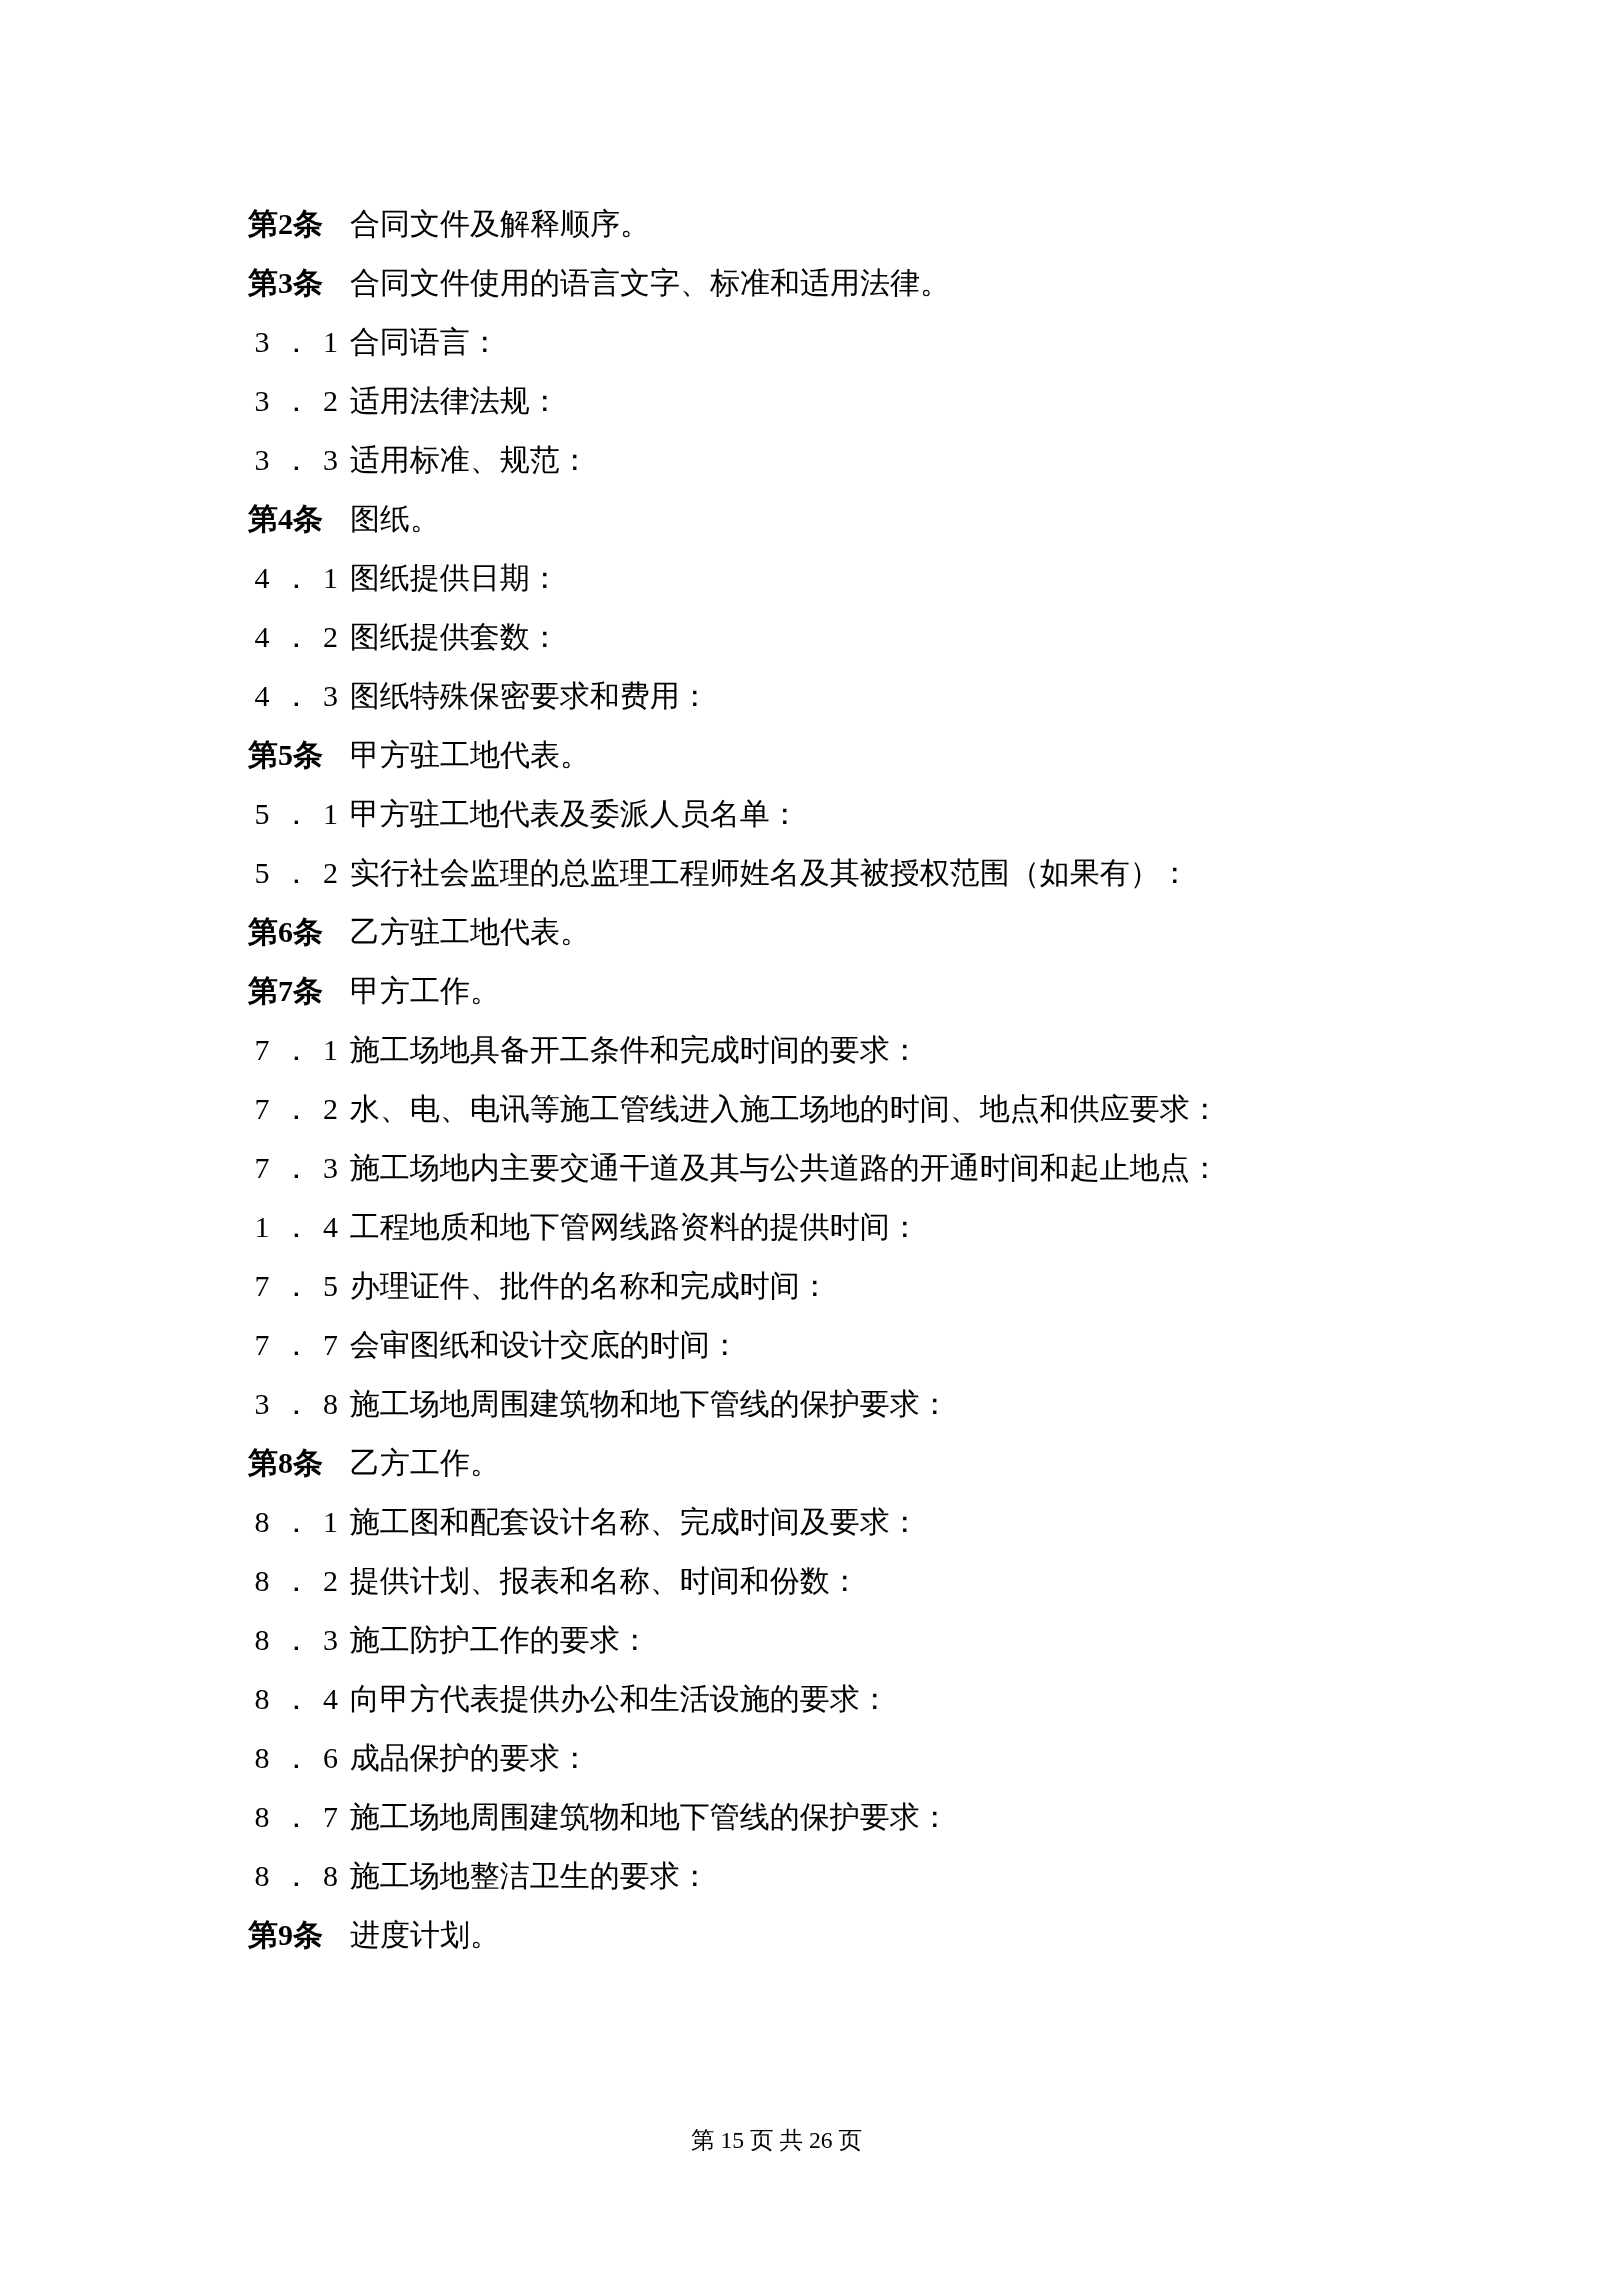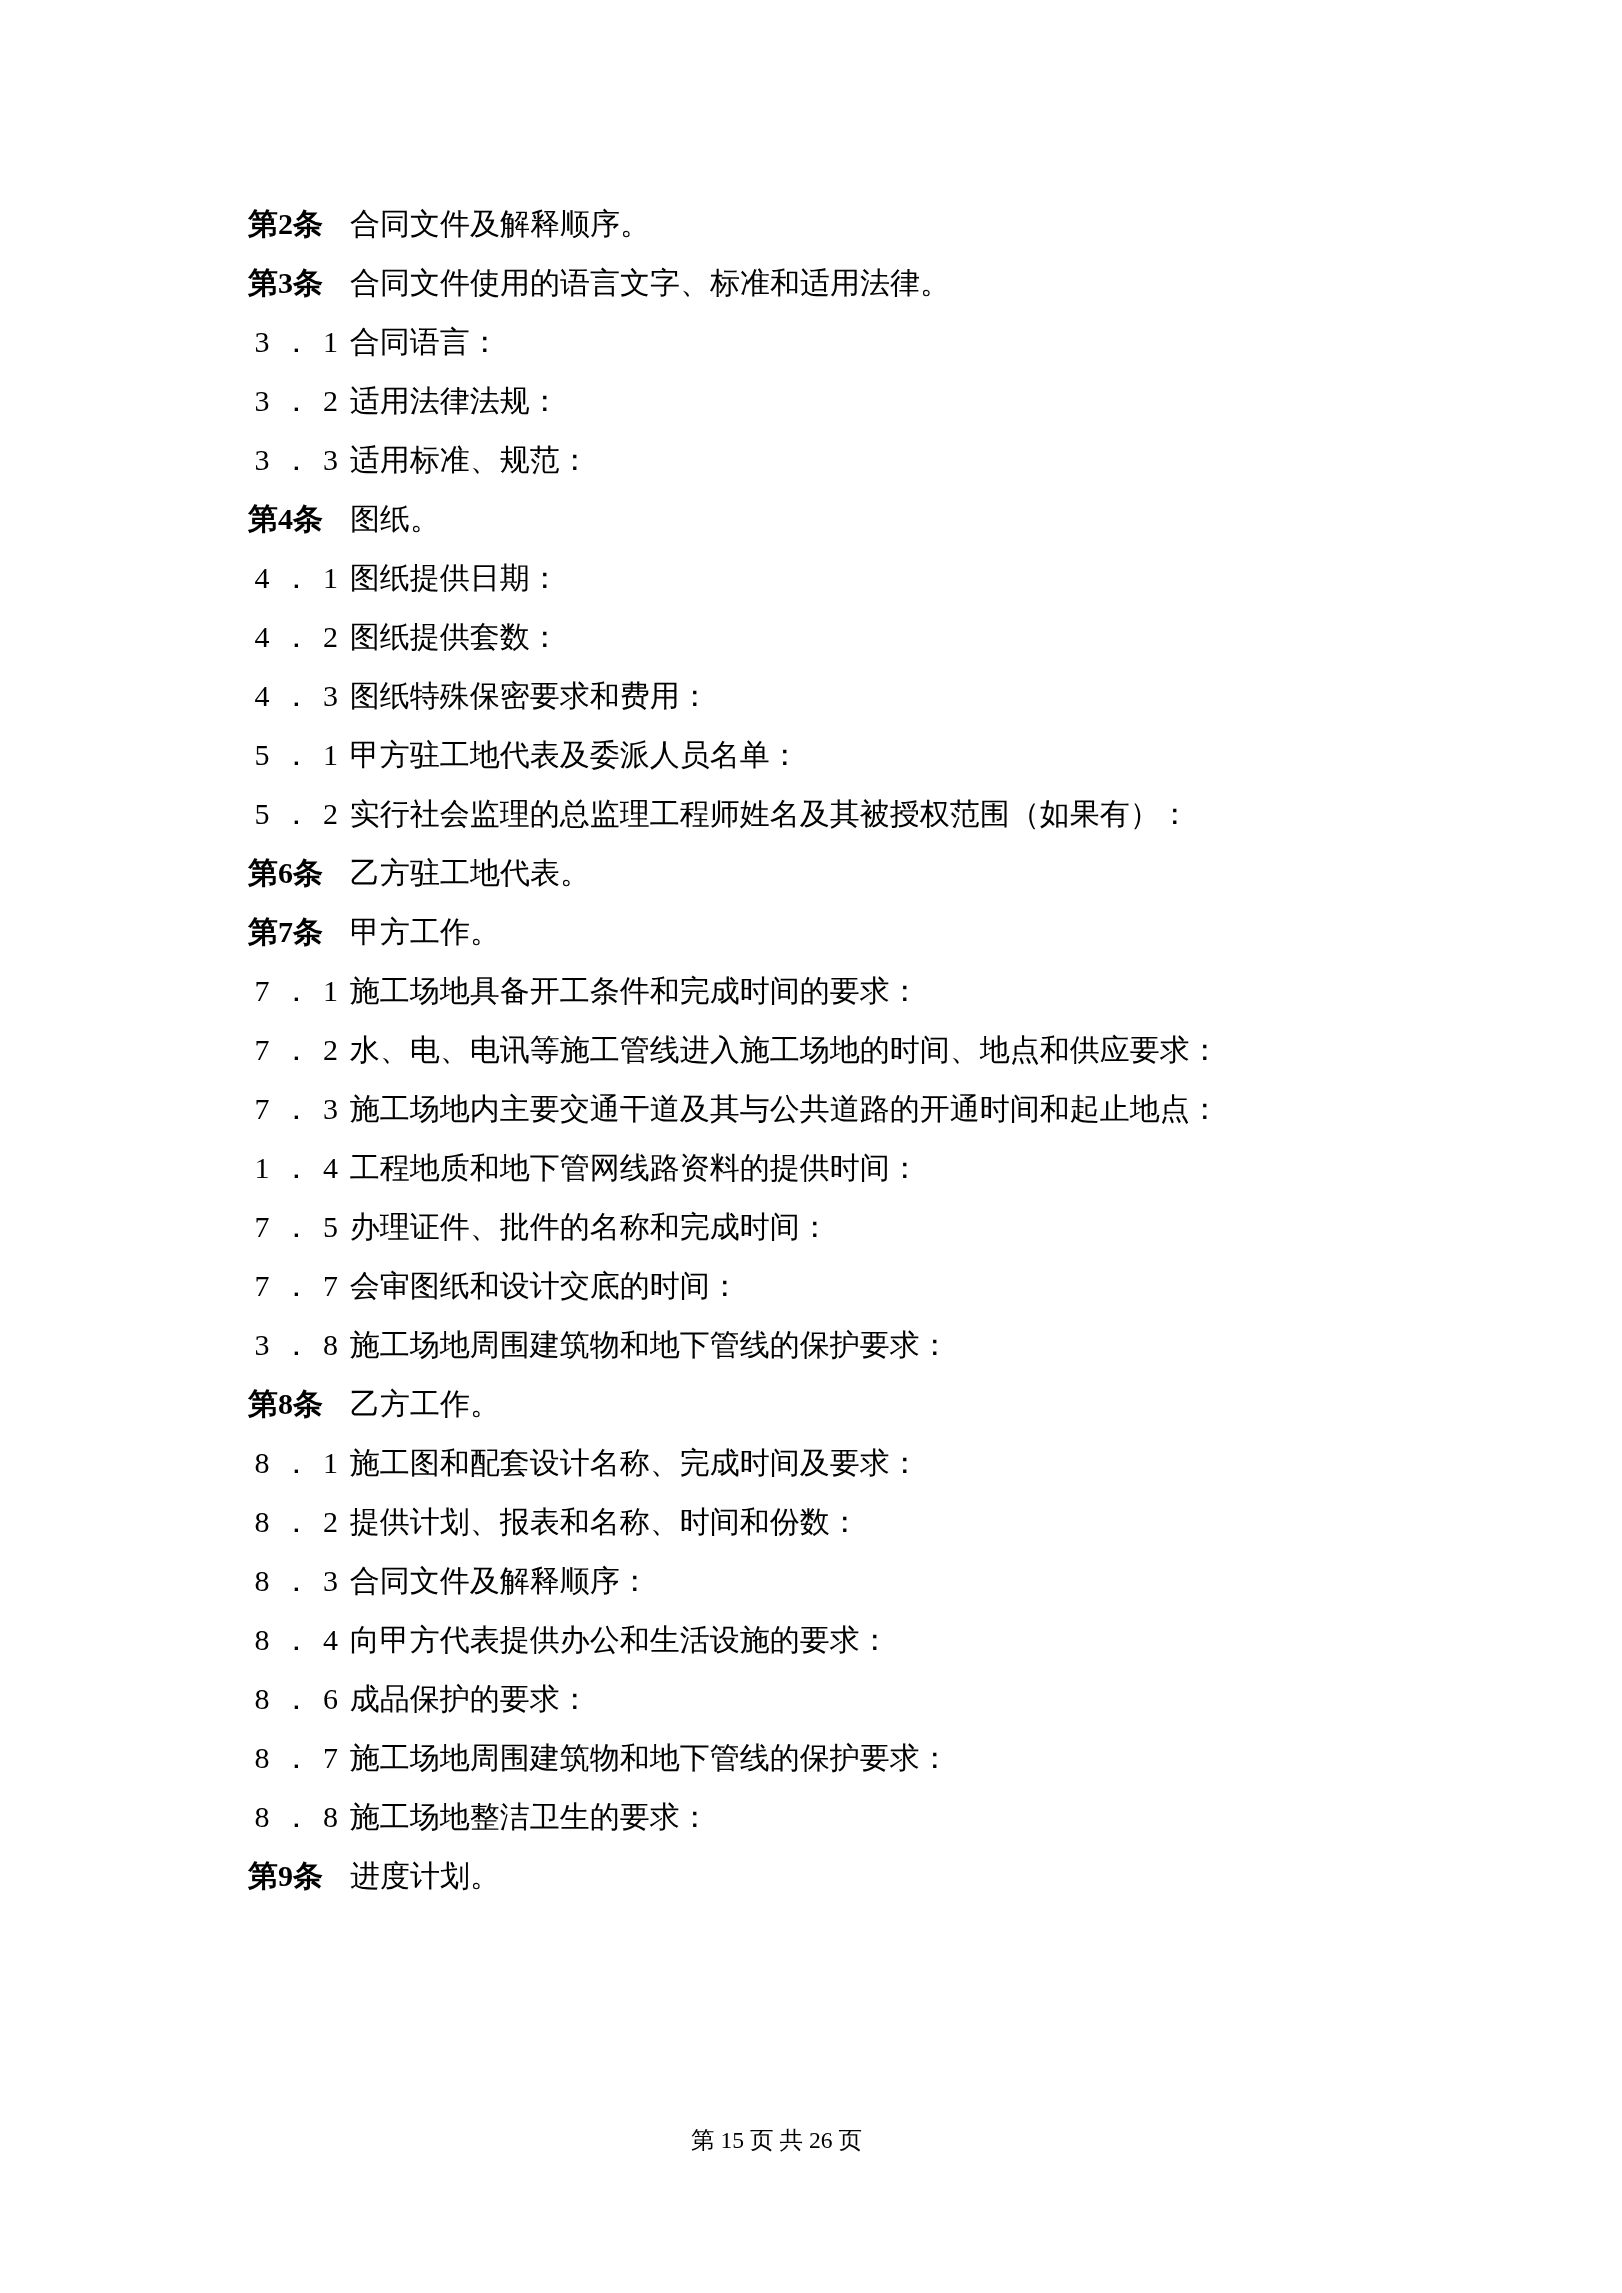--- a/index.html
+++ b/index.html
@@ -64,35 +64,36 @@
   <main class="body-text" id="document-body">
       <p class="line clause"><span class="num">第2条</span><span class="txt">合同文件及解释顺序。</span></p>
       <p class="line clause"><span class="num">第3条</span><span class="txt">合同文件使用的语言文字、标准和适用法律。</span></p>
       <p class="line sub"><span class="num">3．1</span><span class="txt">合同语言：</span></p>
       <p class="line sub"><span class="num">3．2</span><span class="txt">适用法律法规：</span></p>
       <p class="line sub"><span class="num">3．3</span><span class="txt">适用标准、规范：</span></p>
       <p class="line clause"><span class="num">第4条</span><span class="txt">图纸。</span></p>
       <p class="line sub"><span class="num">4．1</span><span class="txt">图纸提供日期：</span></p>
       <p class="line sub"><span class="num">4．2</span><span class="txt">图纸提供套数：</span></p>
       <p class="line sub"><span class="num">4．3</span><span class="txt">图纸特殊保密要求和费用：</span></p>
+      <p class="line clause"><span class="num">第5条</span><span class="txt">甲方驻工地代表。</span></p>
       <p class="line sub"><span class="num">5．1</span><span class="txt">甲方驻工地代表及委派人员名单：</span></p>
       <p class="line sub"><span class="num">5．2</span><span class="txt">实行社会监理的总监理工程师姓名及其被授权范围（如果有）：</span></p>
       <p class="line clause"><span class="num">第6条</span><span class="txt">乙方驻工地代表。</span></p>
       <p class="line clause"><span class="num">第7条</span><span class="txt">甲方工作。</span></p>
       <p class="line sub"><span class="num">7．1</span><span class="txt">施工场地具备开工条件和完成时间的要求：</span></p>
       <p class="line sub"><span class="num">7．2</span><span class="txt">水、电、电讯等施工管线进入施工场地的时间、地点和供应要求：</span></p>
       <p class="line sub"><span class="num">7．3</span><span class="txt">施工场地内主要交通干道及其与公共道路的开通时间和起止地点：</span></p>
       <p class="line sub"><span class="num">1．4</span><span class="txt">工程地质和地下管网线路资料的提供时间：</span></p>
       <p class="line sub"><span class="num">7．5</span><span class="txt">办理证件、批件的名称和完成时间：</span></p>
       <p class="line sub"><span class="num">7．7</span><span class="txt">会审图纸和设计交底的时间：</span></p>
       <p class="line sub"><span class="num">3．8</span><span class="txt">施工场地周围建筑物和地下管线的保护要求：</span></p>
       <p class="line clause"><span class="num">第8条</span><span class="txt">乙方工作。</span></p>
       <p class="line sub"><span class="num">8．1</span><span class="txt">施工图和配套设计名称、完成时间及要求：</span></p>
       <p class="line sub"><span class="num">8．2</span><span class="txt">提供计划、报表和名称、时间和份数：</span></p>
-      <p class="line sub"><span class="num">8．3</span><span class="txt">合同文件及解释顺序：</span></p>
+      <p class="line sub"><span class="num">8．3</span><span class="txt">施工防护工作的要求：</span></p>
       <p class="line sub"><span class="num">8．4</span><span class="txt">向甲方代表提供办公和生活设施的要求：</span></p>
       <p class="line sub"><span class="num">8．6</span><span class="txt">成品保护的要求：</span></p>
       <p class="line sub"><span class="num">8．7</span><span class="txt">施工场地周围建筑物和地下管线的保护要求：</span></p>
       <p class="line sub"><span class="num">8．8</span><span class="txt">施工场地整洁卫生的要求：</span></p>
       <p class="line clause"><span class="num">第9条</span><span class="txt">进度计划。</span></p>
     </main>
 
   <footer class="footer">
     <span>第 15 页 共 26 页</span>
   </footer>

